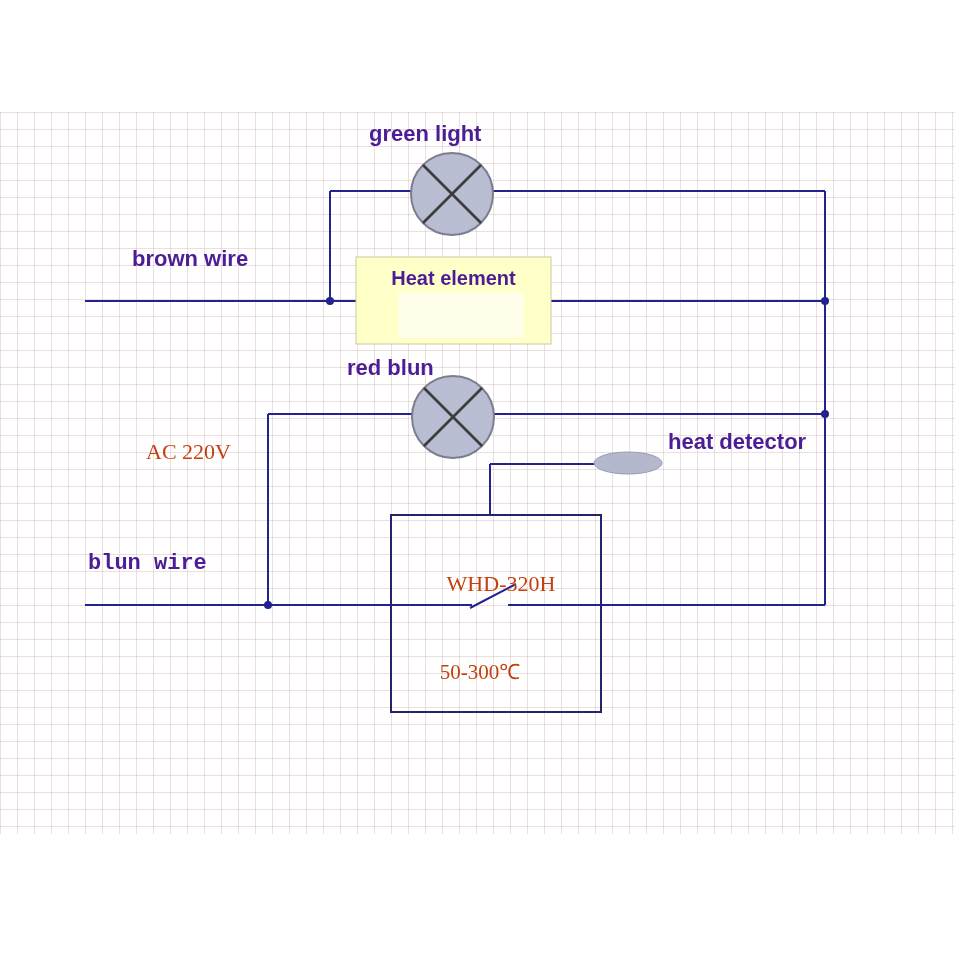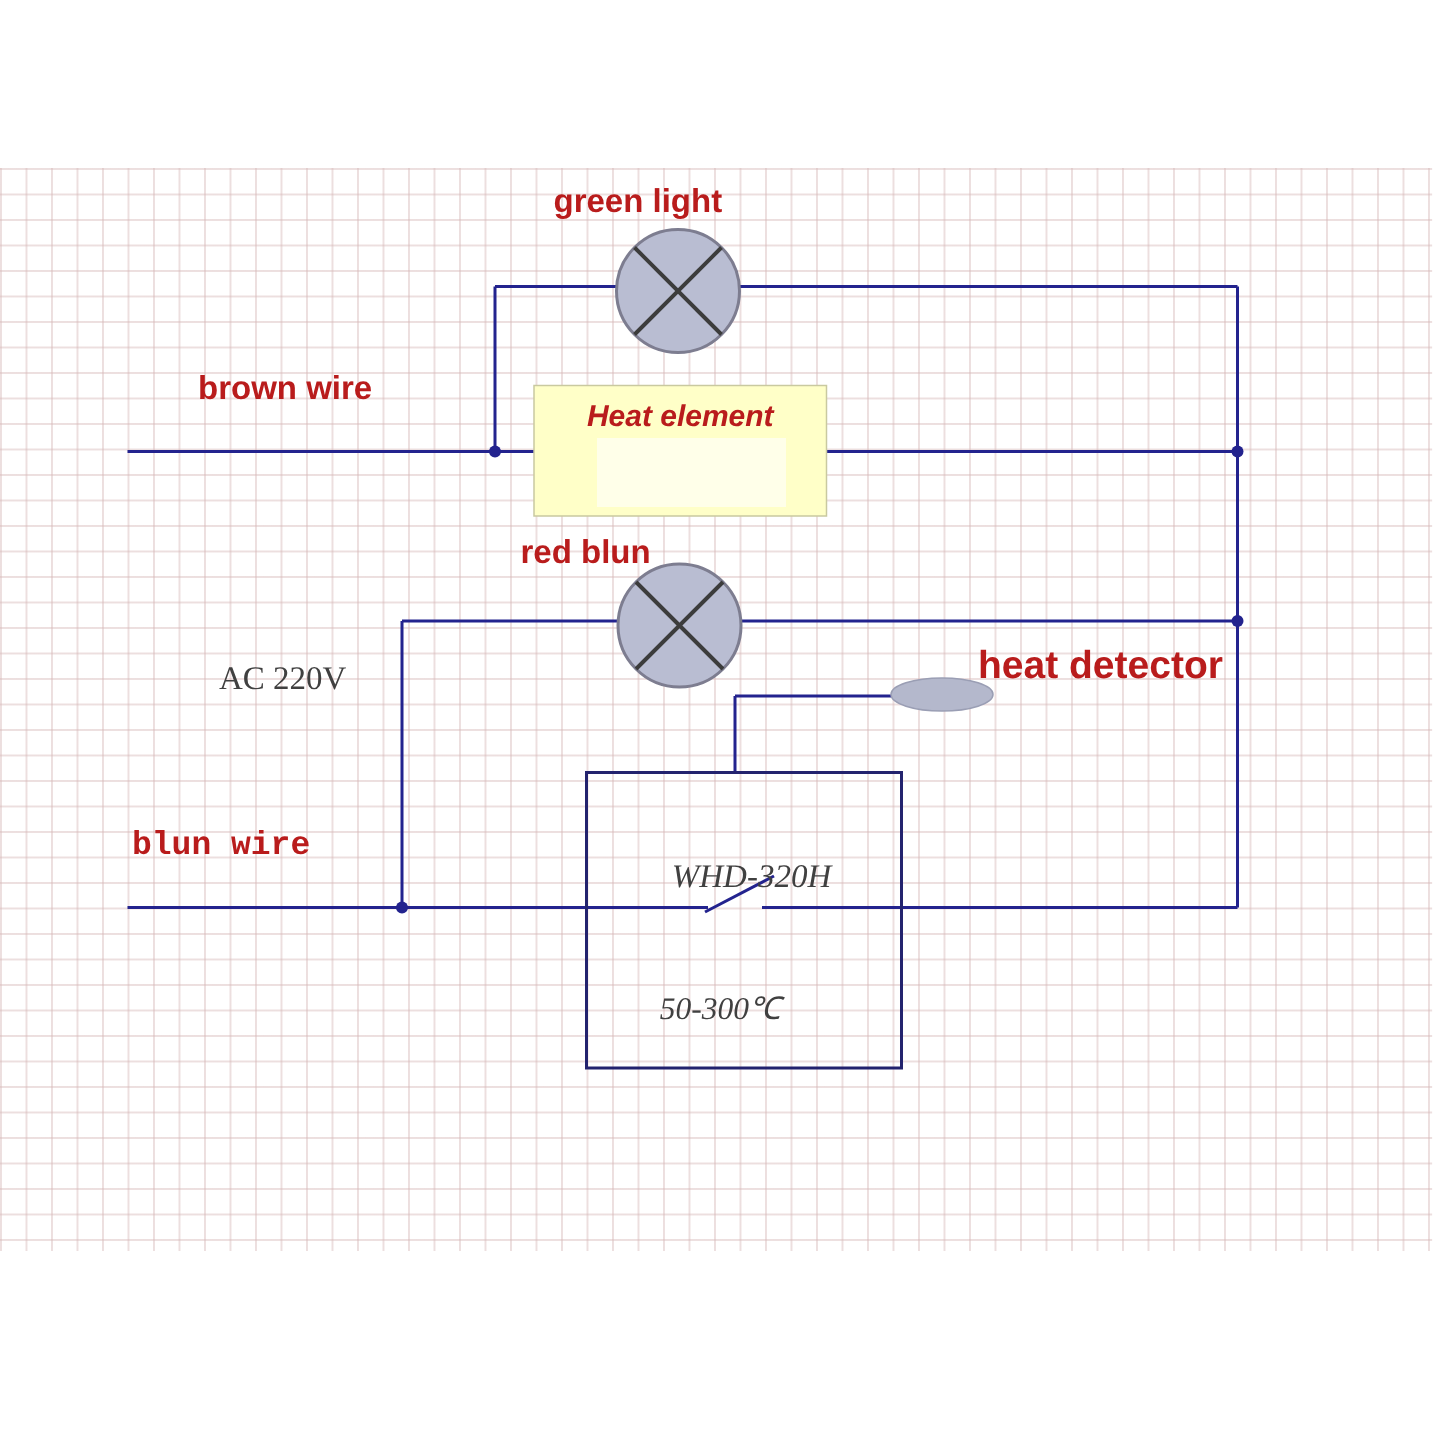--- a/index.html
+++ b/index.html
@@ -17,29 +17,29 @@
   }
   svg.schematic{position:absolute;left:0;top:0;}
   .wire{stroke:#23238e;stroke-width:2;fill:none;}
   .box-border{stroke:#23236e;stroke-width:2;fill:#ffffff;}
   .dot{fill:#23238e;stroke:none;}
   .lamp-circle{stroke:#7d7d90;stroke-width:2;}
   .lamp-x{stroke:#3c3c3c;stroke-width:2.6;}
   .detector-ellipse{stroke:#9a9eb4;stroke-width:1;}
   .heat-box{stroke:#c9c9a0;stroke-width:1;}
   .label{
-    position:absolute;color:#b91c1c;font-weight:700;font-size:22px;
+    position:absolute;color:#4c1d95;font-weight:700;font-size:22px;
     white-space:nowrap;line-height:1.15;
   }
   .label-md{font-size:20px;}
   .serif{
     font-family:"Liberation Serif",serif;font-weight:400;font-size:22px;
-    color:#404040;
+    color:#c2410c;
   }
-  .centered{text-align:center;font-style:italic;}
+  .centered{text-align:center;}
 </style>
 </head>
 <body>
 
 <div class="canvas">
 
   <div class="grid-layer"></div>
 
   <svg class="schematic" width="955" height="955" viewBox="0 0 955 955">
 
@@ -94,21 +94,21 @@
   <div class="label" style="left:369px;top:121px;">green light</div>
 
   <div class="label" style="left:93px;top:246px;margin-left:39px;">brown wire</div>
 
   <div class="label label-md centered" style="left:356px;top:267px;width:195px;">Heat element</div>
 
   <div class="label" style="left:347px;top:355px;">red blun</div>
 
   <div class="label serif" style="left:146px;top:439px;font-weight:400;">AC 220V</div>
 
-  <div class="label label-md" style="left:652px;top:429px;font-size:26px;">heat detector</div>
+  <div class="label label-md" style="left:668px;top:429px;font-size:22px;">heat detector</div>
 
   <div class="label" style="left:88px;top:551px;font-family:Liberation Mono, monospace;">blun wire</div>
 
   <div class="label serif centered" style="left:391px;top:571px;width:220px;font-weight:400;">WHD-320H</div>
 
   <div class="label serif centered" style="left:391px;top:660px;width:178px;font-weight:400;font-size:21px;">50-300℃</div>
 
 
 </div>
 

